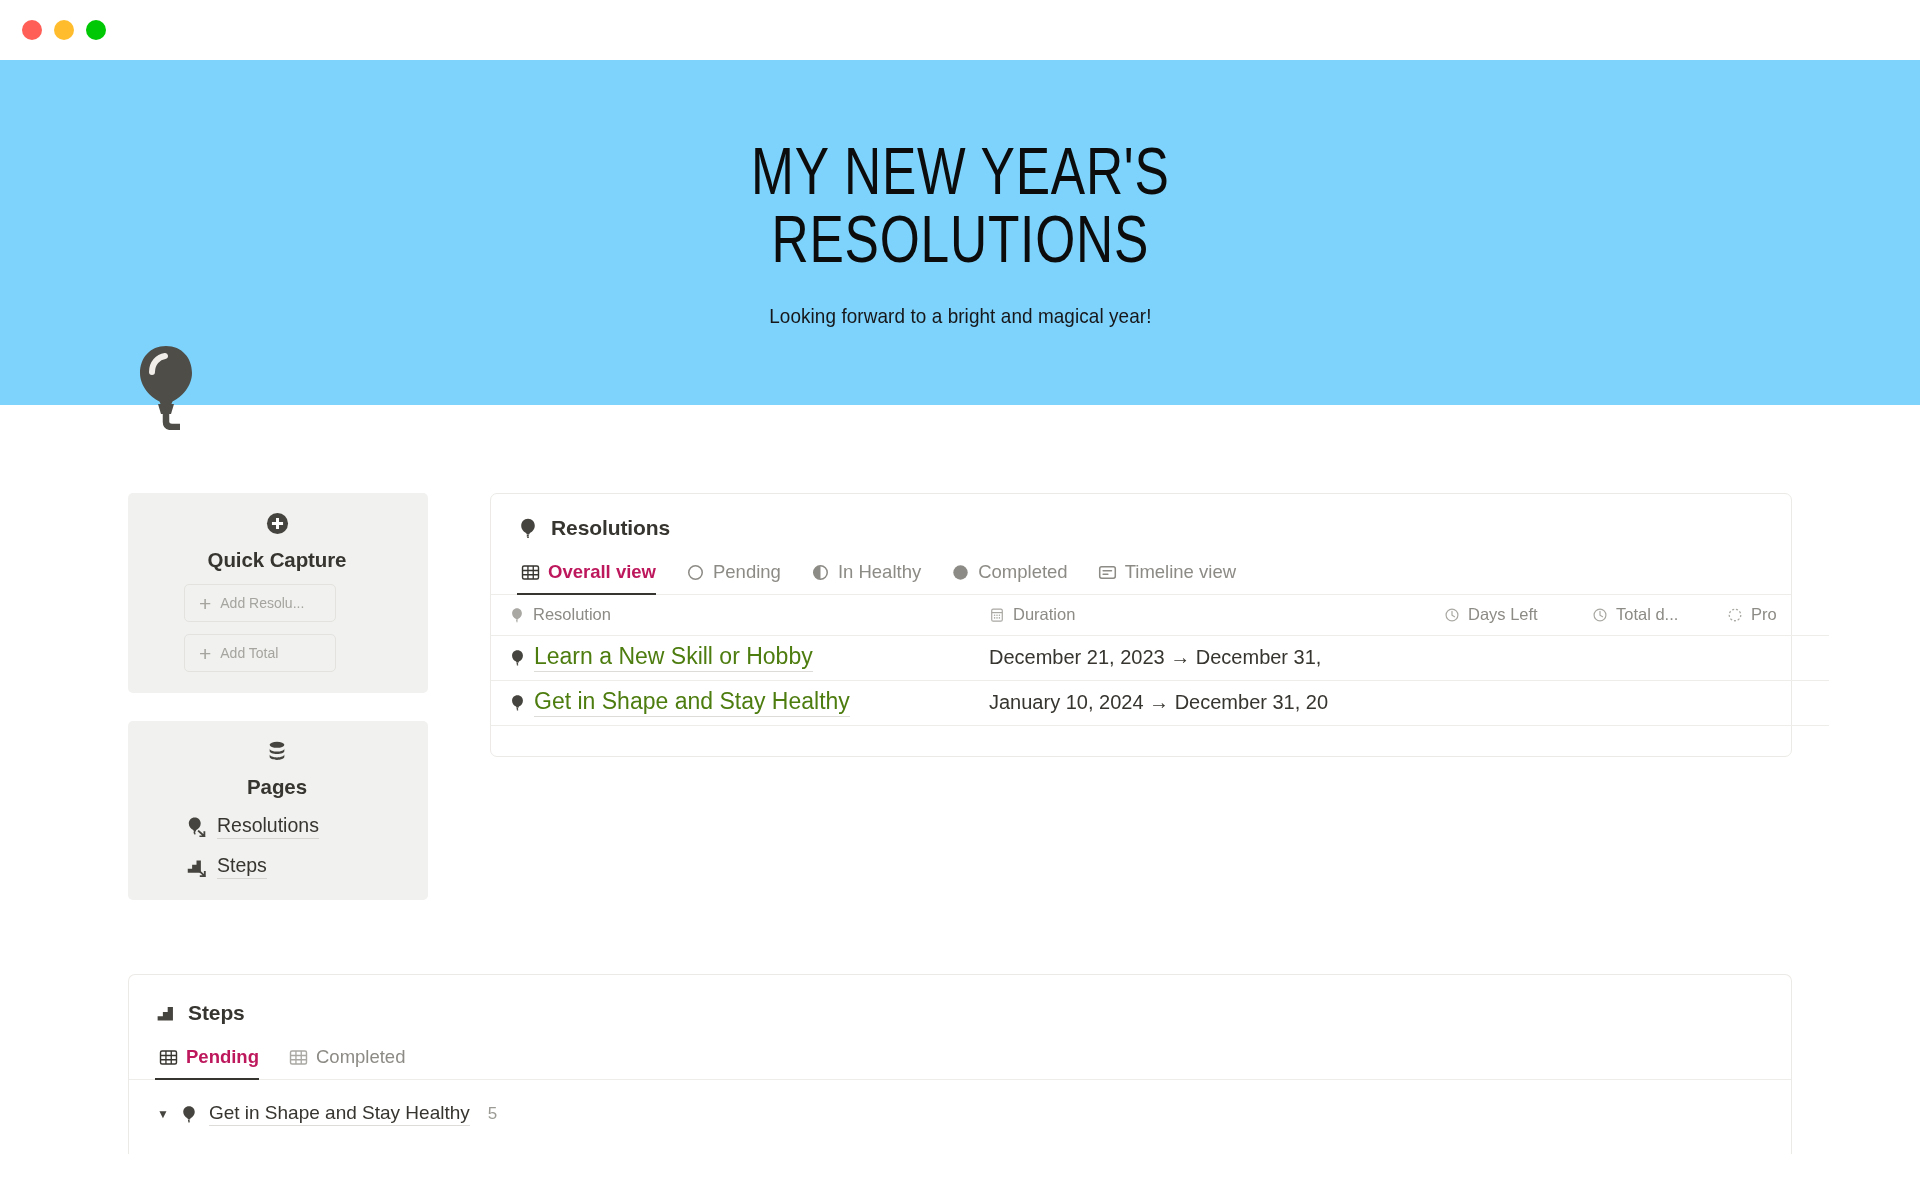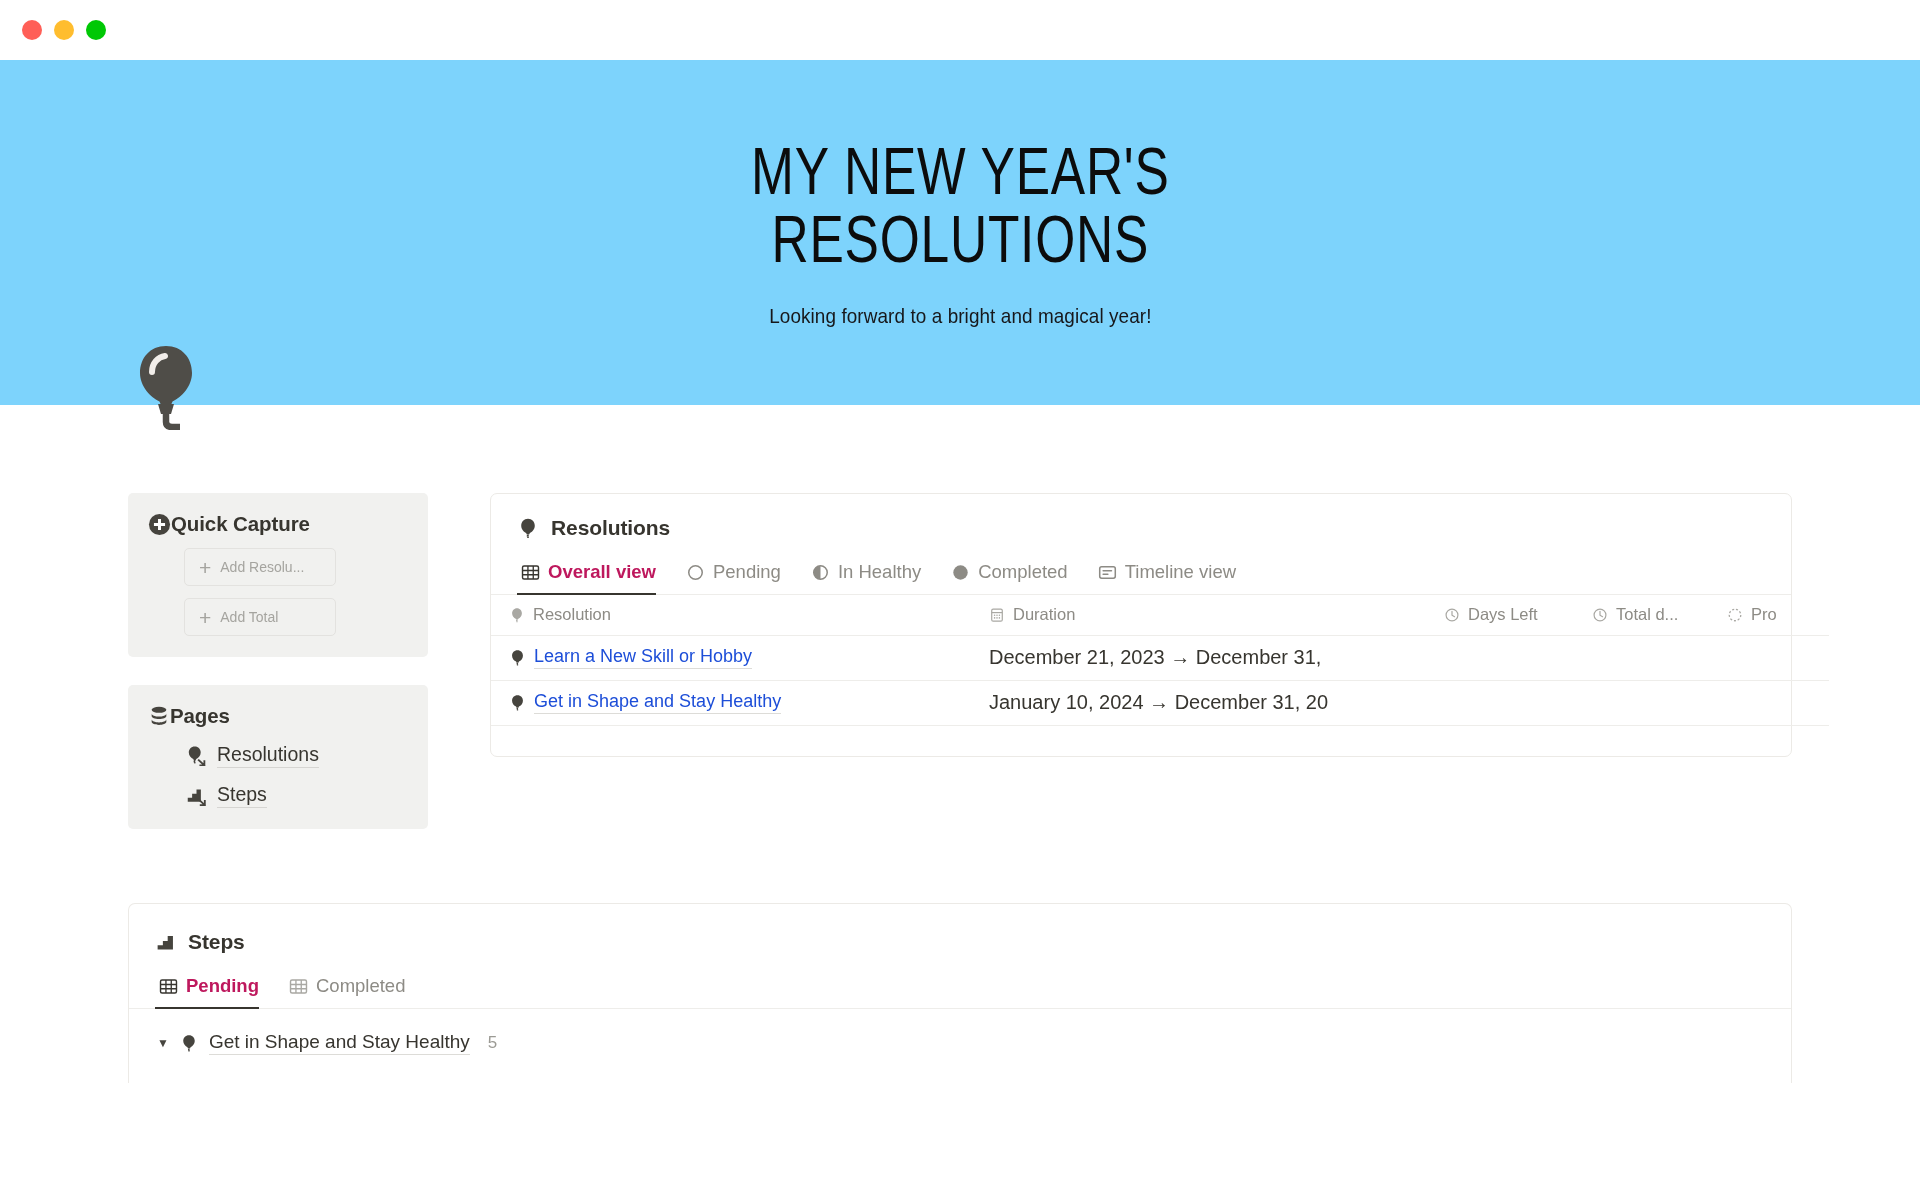--- a/index.html
+++ b/index.html
@@ -93,20 +93,22 @@
   
   .panel {
     background: #f1f1ef;
     border-radius: 5px;
     padding: 19px 22px 21px 20px;
   }
   .panel + .panel { margin-top: 28px; }
   .panel-head {
     display: flex;
     align-items: center;
+    gap: 13px;
+    flex-direction: column;
   }
   .panel-title {
     font-size: 20.5px;
     font-weight: 700;
     color: #37352f;
     letter-spacing: -0.1px;
   }
 
   .ghost-btn {
     margin-left: 36px;
@@ -228,22 +230,22 @@
     overflow: hidden;
   }
   .th-inner .hlabel {
     font-size: 16.5px;
     color: #8d8b85;
     overflow: hidden;
     text-overflow: ellipsis;
   }
   .tbl td { height: 45px; vertical-align: middle; }
   .cell-title {
-    font-size: 18px;
-    color: #1d4ed8;
+    font-size: 23px;
+    color: #4d7c0f;
     border-bottom: 1.5px solid #dddcd8;
     padding-bottom: 1px;
     cursor: pointer;
   }
   .cell-plain {
     font-size: 20px;
     color: #37352f;
     overflow: hidden;
     text-overflow: clip;
   }

